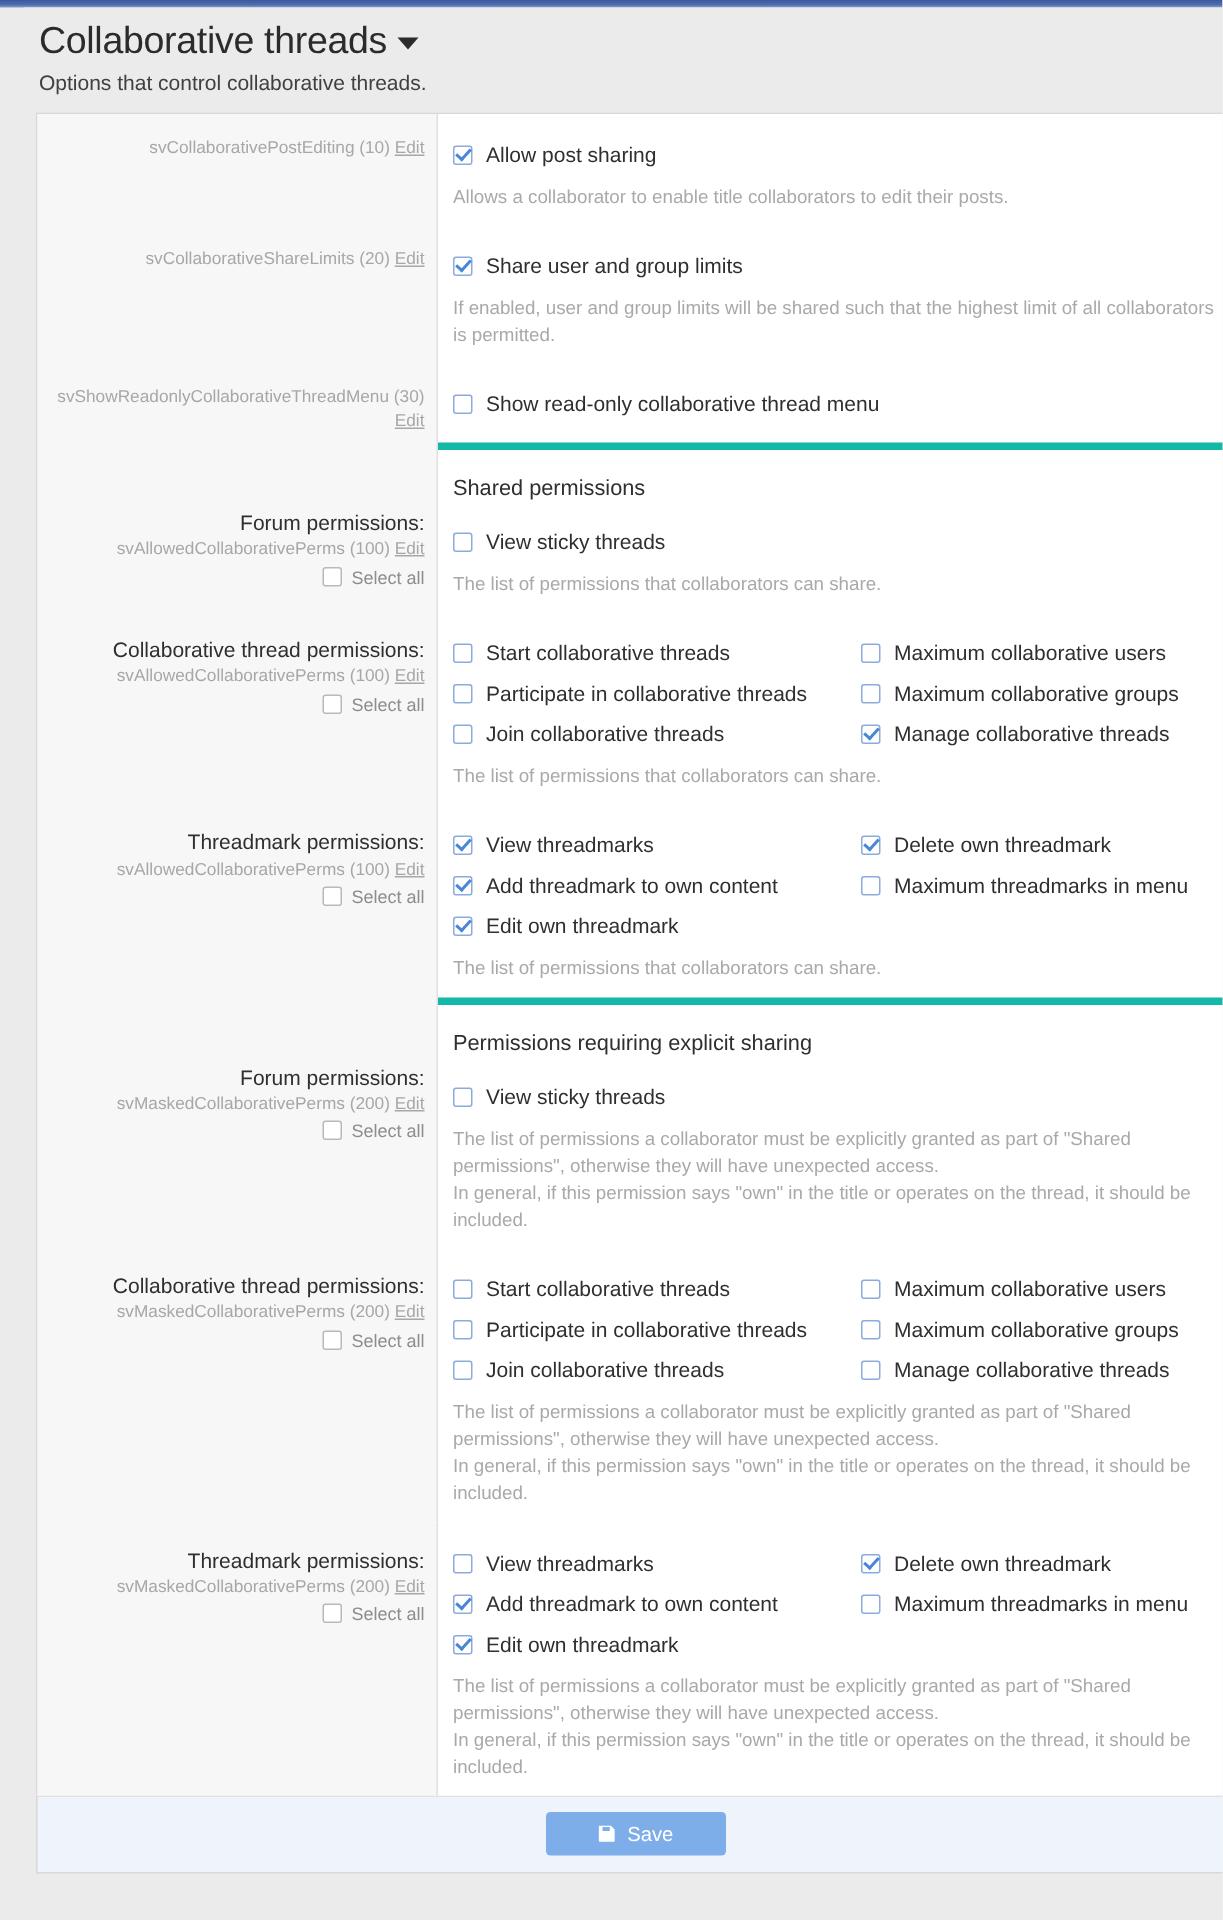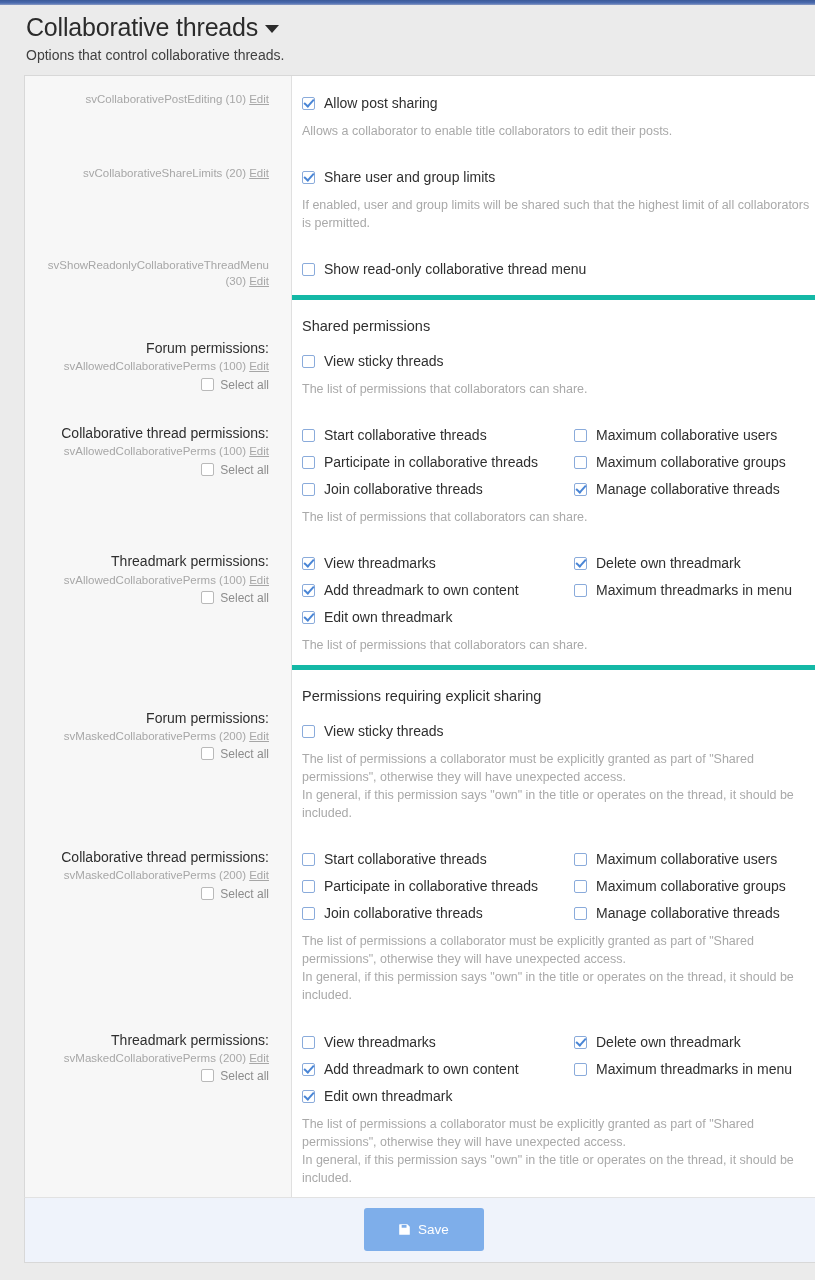--- a/index.html
+++ b/index.html
@@ -76,21 +76,21 @@
   .row {
     display: flex;
     align-items: stretch;
   }
 
   .row-label {
     width: 267px;
     flex: 0 0 267px;
     background: #f7f7f7;
     border-right: 1px solid #e0e0e0;
-    padding: 16px 22px 6px 10px;
+    padding: 16px 8px 6px 10px;
     text-align: right;
   }
 
   .row-body {
     flex: 1 1 auto;
     padding: 14px 12px 10px 10px;
     background: #ffffff;
   }
 
   .row.sep .row-body { border-top: 5px solid #14b8a6; }
@@ -182,21 +182,21 @@
     padding: 10px 0 11px 0;
     display: flex;
     justify-content: center;
   }
   .btn-save {
     background: #7eaeea;
     color: #ffffff;
     border: none;
     border-radius: 3px;
     width: 120px;
-    height: 43px;
+    height: 29px;
     font-size: 13.5px;
     font-family: "Liberation Sans", sans-serif;
     display: flex;
     align-items: center;
     justify-content: center;
     gap: 7px;
     cursor: pointer;
   }
   .save-icon {
     display: inline-flex;

